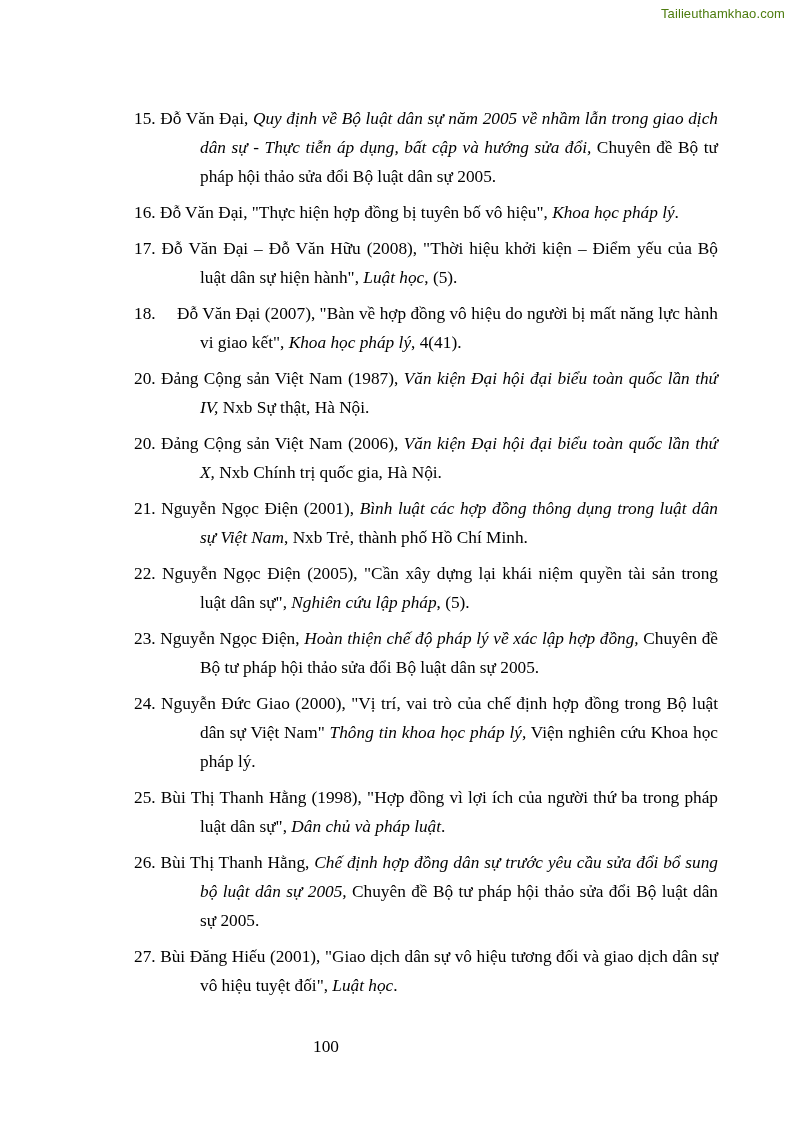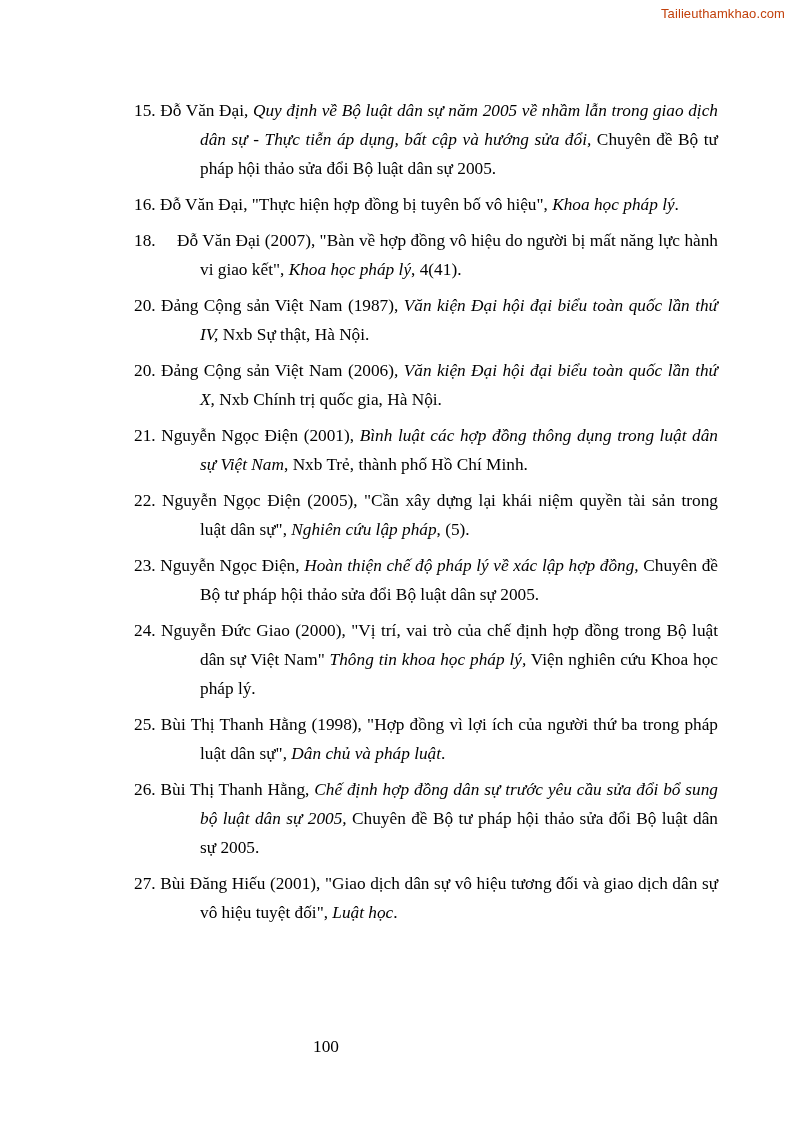--- a/index.html
+++ b/index.html
@@ -1,35 +1,36 @@
 <!DOCTYPE html>
 <html><head>
 <meta charset="utf-8">
 <style>
   html, body { margin: 0; padding: 0; background: #ffffff; }
   body { width: 794px; height: 1123px; position: relative; overflow: hidden;
          font-family: "Liberation Serif", "DejaVu Serif", serif; color: #000; }
   .watermark { position: absolute; top: 6px; right: 9px; font-family: "Liberation Sans", "DejaVu Sans", sans-serif;
-               font-size: 13px; color: #c2410c; letter-spacing: 0.1px; }
-  .refs { position: absolute; left: 134px; top: 96px; width: 584px; margin: 0; padding: 0; list-style: none; }
+               font-size: 13px; color: #4d7c0f; letter-spacing: 0.1px; }
+  .refs { position: absolute; left: 134px; top: 104px; width: 584px; margin: 0; padding: 0; list-style: none; }
   .ref { font-size: 17.3px; line-height: 29px; text-align: justify; padding-left: 66px; text-indent: -66px;
          margin-bottom: 7px; }
   .ref .num { display: inline; }
   .ref i { font-style: italic; }
   .ref.n18 .num { margin-right: 17px; }
   .pagenum { position: absolute; top: 1037px; left: 0; width: 652px; text-align: center; font-size: 17.3px; }
 </style>
 </head>
 <body>
 
 <div class="watermark">Tailieuthamkhao.com</div>
 
 <ol class="refs" id="refs">
     <li class="ref n15"><span class="num">15.</span> <span>Đỗ Văn Đại, </span><i>Quy định về Bộ luật dân sự năm 2005 về nhầm lẫn trong giao dịch dân sự - Thực tiễn áp dụng, bất cập và hướng sửa đổi,</i><span> Chuyên đề Bộ tư pháp hội thảo sửa đổi Bộ luật dân sự 2005.</span></li>
     <li class="ref n16"><span class="num">16.</span> <span>Đỗ Văn Đại, "Thực hiện hợp đồng bị tuyên bố vô hiệu", </span><i>Khoa học pháp lý</i><span>.</span></li>
+    <li class="ref n17"><span class="num">17.</span> <span>Đỗ Văn Đại – Đỗ Văn Hữu (2008), "Thời hiệu khởi kiện – Điểm yếu của Bộ luật dân sự hiện hành", </span><i>Luật học</i><span>, (5).</span></li>
     <li class="ref n18"><span class="num">18.</span> <span>Đỗ Văn Đại (2007), "Bàn về hợp đồng vô hiệu do người bị mất năng lực hành vi giao kết", </span><i>Khoa học pháp lý</i><span>, 4(41).</span></li>
     <li class="ref n19"><span class="num">20.</span> <span>Đảng Cộng sản Việt Nam (1987), </span><i>Văn kiện Đại hội đại biểu toàn quốc lần thứ IV,</i><span> Nxb Sự thật, Hà Nội.</span></li>
     <li class="ref n20"><span class="num">20.</span> <span>Đảng Cộng sản Việt Nam (2006)</span><i>, Văn kiện Đại hội đại biểu toàn quốc lần thứ X,</i><span> Nxb Chính trị quốc gia, Hà Nội.</span></li>
     <li class="ref n21"><span class="num">21.</span> <span>Nguyễn Ngọc Điện (2001), </span><i>Bình luật các hợp đồng thông dụng trong luật dân sự Việt Nam</i><span>, Nxb Trẻ, thành phố Hồ Chí Minh.</span></li>
     <li class="ref n22"><span class="num">22.</span> <span>Nguyễn Ngọc Điện (2005), "Cần xây dựng lại khái niệm quyền tài sản trong luật dân sự", </span><i>Nghiên cứu lập pháp</i><span>, (5).</span></li>
     <li class="ref n23"><span class="num">23.</span> <span>Nguyễn Ngọc Điện, </span><i>Hoàn thiện chế độ pháp lý về xác lập hợp đồng,</i><span> Chuyên đề Bộ tư pháp hội thảo sửa đổi Bộ luật dân sự 2005.</span></li>
     <li class="ref n24"><span class="num">24.</span> <span>Nguyễn Đức Giao (2000), "Vị trí, vai trò của chế định hợp đồng trong Bộ luật dân sự Việt Nam" </span><i>Thông tin khoa học pháp lý,</i><span> Viện nghiên cứu Khoa học pháp lý.</span></li>
     <li class="ref n25"><span class="num">25.</span> <span>Bùi Thị Thanh Hằng (1998), "Hợp đồng vì lợi ích của người thứ ba trong pháp luật dân sự", </span><i>Dân chủ và pháp luật</i><span>.</span></li>
     <li class="ref n26"><span class="num">26.</span> <span>Bùi Thị Thanh Hằng, </span><i>Chế định hợp đồng dân sự trước yêu cầu sửa đổi bổ sung bộ luật dân sự 2005,</i><span> Chuyên đề Bộ tư pháp hội thảo sửa đổi Bộ luật dân sự 2005.</span></li>
     <li class="ref n27"><span class="num">27.</span> <span>Bùi Đăng Hiếu (2001), "Giao dịch dân sự vô hiệu tương đối và giao dịch dân sự vô hiệu tuyệt đối", </span><i>Luật học</i><span>.</span></li>

